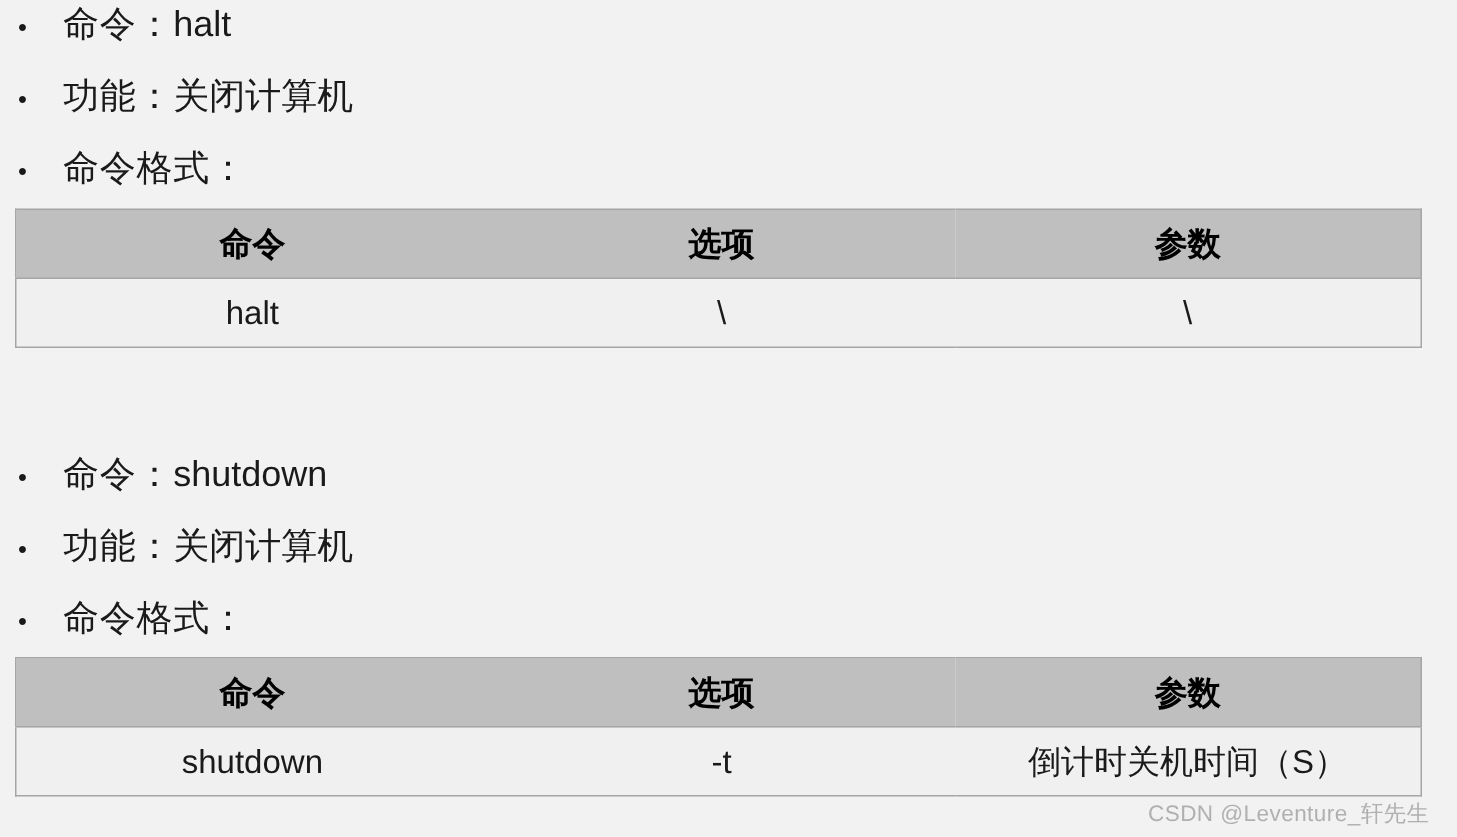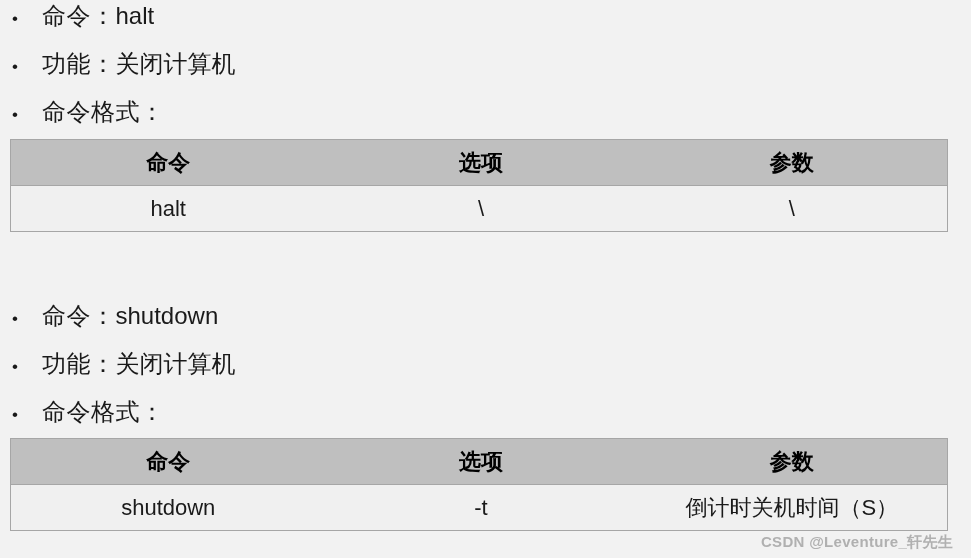--- a/index.html
+++ b/index.html
@@ -94,21 +94,20 @@
   
   .watermark {
     position: absolute;
     right: 18px;
     bottom: 6px;
     font-size: 15px;
     color: #b0b0b0;
     letter-spacing: 0.3px;
     white-space: pre;
     user-select: none;
-    font-weight: bold;
   }
 </style>
 </head>
 <body>
 
 <div class="slide">
 
   <div id="section-1">
 
     <div class="bullet-line">

